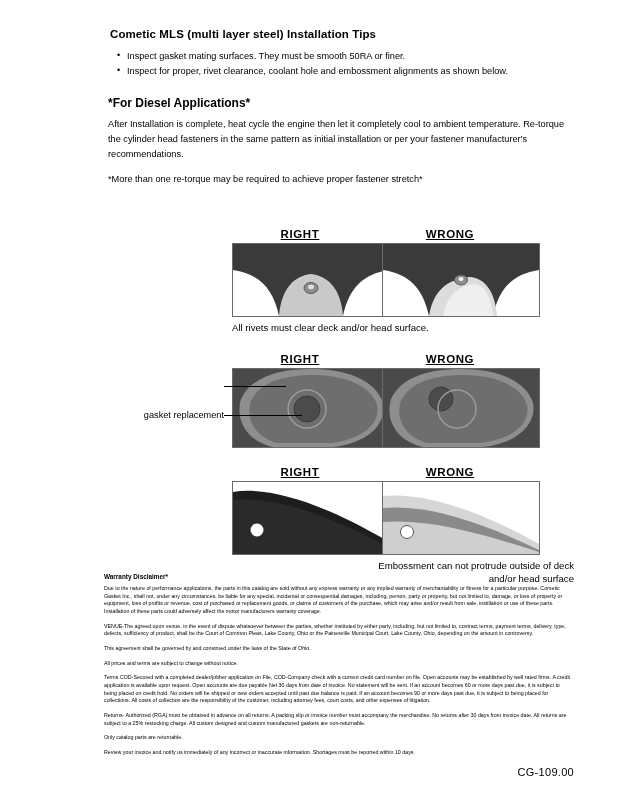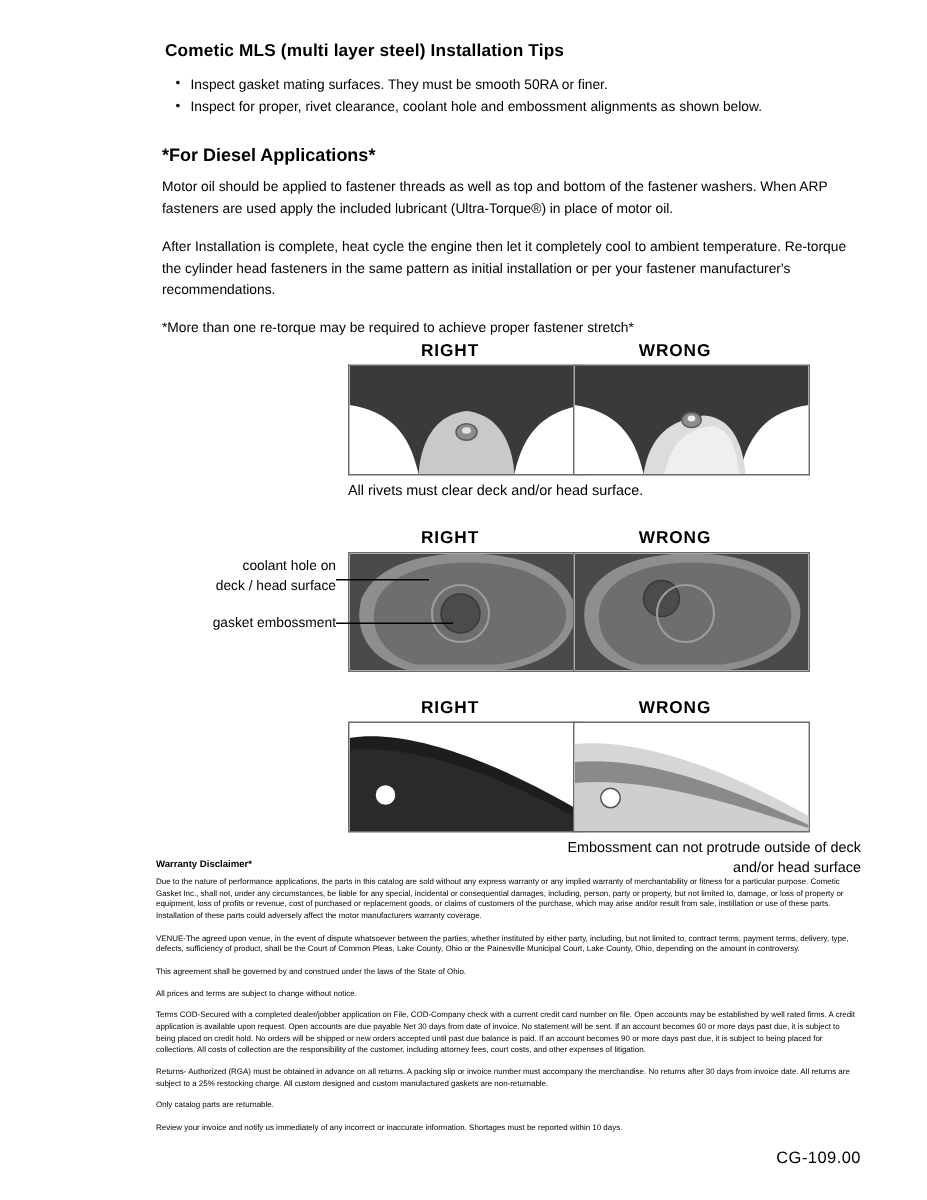--- a/index.html
+++ b/index.html
@@ -90,21 +90,21 @@
     top: 228px;
     width: 470px;
   }
   .fig-row {
     position: relative;
     display: flex;
     gap: 14px;
     justify-content: flex-start;
     margin-left: 128px;
   }
-  .fig-col { width: 136px; }
+  .fig-col { width: 136px; text-decoration: underline; }
   .fig-label {
     text-align: center;
     font-size: 11.5px;
     font-weight: bold;
     letter-spacing: 0.6px;
     margin-bottom: 3px;
   }
   .fig-box {
     width: 156px;
     height: 72px;
@@ -168,21 +168,20 @@
 
   <div class="content">
     <h1 class="title">Cometic MLS (multi layer steel) Installation Tips</h1>
 
     <ul class="subbullets">
       <li>Inspect gasket mating surfaces.  They must be smooth 50RA or finer.</li>
       <li>Inspect for proper, rivet clearance, coolant hole and embossment alignments as shown below.</li>
     </ul>
 
     <h2 class="subtitle">*For Diesel Applications*</h2>
-    <p class="para">Motor oil should be applied to fastener threads as well as top and bottom of the fastener washers. When ARP fasteners are used apply the included lubricant (Ultra-Torque®) in place of motor oil.</p>
     <p class="para">After Installation is complete, heat cycle the engine then let it completely cool to ambient temperature. Re-torque the cylinder head fasteners in the same pattern as initial installation or per your fastener manufacturer's recommendations.</p>
     <p class="para tight">*More than one re-torque may be required to achieve proper fastener stretch*</p>
   </div>
 
   <div class="figures">
 
     <div class="fig-row">
       <div class="fig-col">
         <div class="fig-label">RIGHT</div>
         <div class="fig-box">
@@ -233,27 +232,23 @@
             <rect x="0" y="0" width="156" height="78" fill="#ffffff"></rect>
             <path d="M0 0 L156 0 L156 78 L0 78 Z" fill="#4a4a4a"></path>
             <path d="M8 30 C18 8 46 0 78 0 C112 0 142 10 150 34 C154 54 136 74 100 78 L40 78 C14 72 2 52 8 30 Z" fill="#8e8e8e"></path>
             <path d="M18 32 C26 14 50 6 80 6 C110 6 138 16 144 36 C148 54 130 70 98 74 L44 74 C22 68 12 50 18 32 Z" fill="#6e6e6e"></path>
             <circle cx="58" cy="30" r="12" fill="#4b4b4b" stroke="#3a3a3a" stroke-width="1"></circle>
             <circle cx="74" cy="40" r="19" fill="none" stroke="#9d9d9d" stroke-width="1.4"></circle>
           </svg>
         </div>
       </div>
 
-      <div class="annot" style="left:-126px; top:18px; width:118px;">
-        <span>coolant hole on</span><br>
-        <span>deck / head surface</span>
-      </div>
       <div class="leader" style="left:-8px; top:33px; width:62px;"></div>
 
-      <div class="annot" style="left:-126px; top:56px; width:118px;">gasket embossment</div>
+      <div class="annot" style="left:-126px; top:56px; width:118px;">gasket replacement</div>
       <div class="leader" style="left:-8px; top:62px; width:78px;"></div>
     </div>
 
     <div style="height:18px"></div>
     <div class="fig-row">
       <div class="fig-col">
         <div class="fig-label">RIGHT</div>
         <div class="fig-box">
           <svg width="156" height="72" viewBox="0 0 156 72">
             <rect x="0" y="0" width="156" height="72" fill="#ffffff"></rect>

